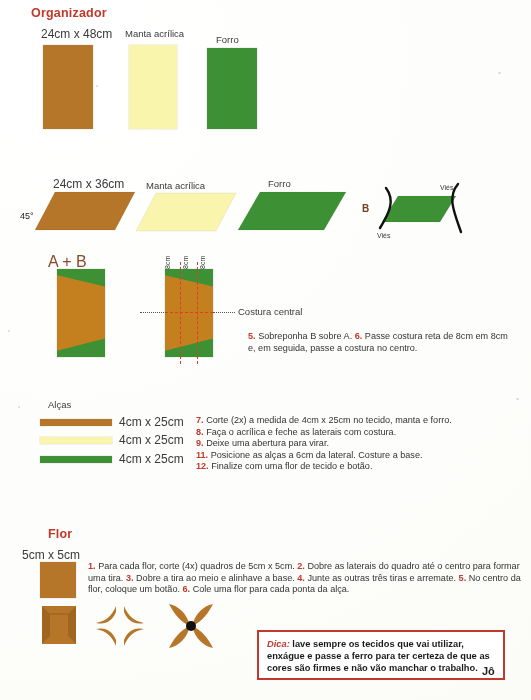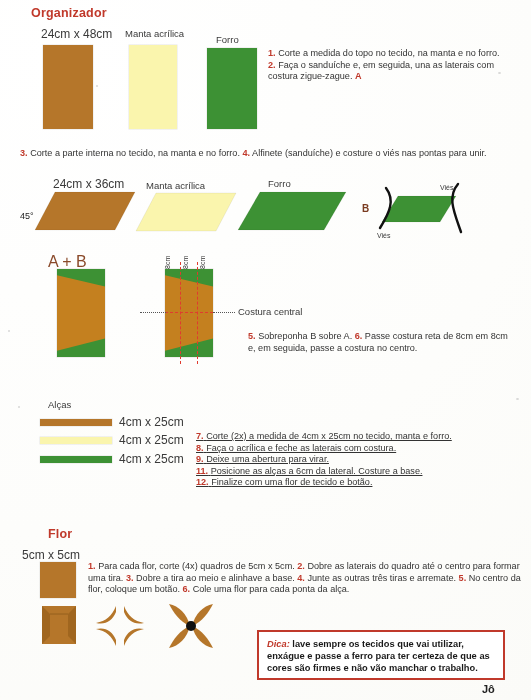--- a/index.html
+++ b/index.html
@@ -189,38 +189,21 @@
 
   <div class="abs dim-label" style="left:41px; top:27px;">24cm x 48cm</div>
   <div class="swatch brown" style="left:43px; top:45px; width:50px; height:84px;"></div>
 
   <div class="abs label" style="left:125px; top:28px;">Manta acrílica</div>
   <div class="swatch cream" style="left:129px; top:45px; width:48px; height:84px;"></div>
 
   <div class="abs label" style="left:216px; top:34px;">Forro</div>
   <div class="swatch green" style="left:207px; top:48px; width:50px; height:81px;"></div>
 
-  <div class="abs steps" style="left:268px; top:48px; width:256px;">
-    <div style="text-indent:-0px;">
-      <span class="num">1.</span>
-      <span>Corte a medida do topo no tecido, na manta e no forro.</span>
-    </div>
-    <div>
-      <span class="num">2.</span>
-      <span>Faça o sanduíche e, em seguida, una as laterais com costura zigue-zague.</span>
-      <span class="mark">A</span>
-    </div>
-  </div>
-
-  <div class="abs steps" style="left:20px; top:148px; width:505px;">
-    <span class="num">3.</span>
-    <span>Corte a parte interna no tecido, na manta e no forro.</span>
-    <span class="num">4.</span>
-    <span>Alfinete (sanduíche) e costure o viés nas pontas para unir.</span>
-  </div>
+
 
   <div class="abs dim-label" style="left:53px; top:177px;">24cm x 36cm</div>
   <div class="angle-label" style="left:20px; top:211px;">45°</div>
   <svg class="para" style="left:35px; top:192px;" width="100" height="40">
     <polygon points="20,0 100,0 80,38 0,38" fill="#b5762a" stroke="rgba(0,0,0,0.10)" stroke-width="0.6"></polygon>
   </svg>
 
   <div class="abs label" style="left:146px; top:180px;">Manta acrílica</div>
   <svg class="para" style="left:136px; top:193px;" width="100" height="40">
     <polygon points="20,0 100,0 80,38 0,38" fill="#faf5ad" stroke="rgba(0,0,0,0.10)" stroke-width="0.6"></polygon>
@@ -273,21 +256,21 @@
 
   <div class="strap brown" style="left:40px; top:419px; width:72px;"></div>
   <div class="abs dim-label" style="left:119px; top:415px;">4cm x 25cm</div>
 
   <div class="strap cream" style="left:40px; top:437px; width:72px;"></div>
   <div class="abs dim-label" style="left:119px; top:433px;">4cm x 25cm</div>
 
   <div class="strap green" style="left:40px; top:456px; width:72px;"></div>
   <div class="abs dim-label" style="left:119px; top:452px;">4cm x 25cm</div>
 
-  <div class="abs steps" style="left:196px; top:431px; width:320px;text-decoration:underline;">
+  <div class="abs steps" style="left:196px; top:415px; width:320px;">
     <div><span class="num">7.</span>
          <span>Corte (2x) a medida de 4cm x 25cm no tecido, manta e forro.</span></div>
     <div><span class="num">8.</span>
          <span>Faça o acrílica e feche as laterais com costura.</span></div>
     <div><span class="num">9.</span>
          <span>Deixe uma abertura para virar.</span></div>
     <div><span class="num">11.</span>
          <span>Posicione as alças a 6cm da lateral. Costure a base.</span></div>
     <div><span class="num">12.</span>
          <span>Finalize com uma flor de tecido e botão.</span></div>
@@ -334,21 +317,21 @@
     <span class="num">6.</span>
     <span>Cole uma flor para cada ponta da alça.</span>
   </div>
 
   <div class="tip" style="left:257px; top:630px; width:248px; height:50px;">
     <div class="tip-text">
       <span class="tip-word">Dica:</span>
       <span>lave sempre os tecidos que vai utilizar, enxágue e passe a ferro para ter certeza de que as cores são firmes e não vão manchar o trabalho.</span>
     </div>
   </div>
-  <div class="jo" style="left:482px; top:665px;margin-top:18px;">Jô</div>
+  <div class="jo" style="left:482px; top:665px;">Jô</div>
 
 
   <div class="speck" style="left:96px; top:85px; width:2px; height:2px;"></div>
   <div class="speck" style="left:498px; top:72px; width:3px; height:2px;"></div>
   <div class="speck" style="left:8px; top:330px; width:2px; height:2px;"></div>
   <div class="speck" style="left:516px; top:398px; width:3px; height:2px;"></div>
   <div class="speck" style="left:18px; top:406px; width:2px; height:2px;"></div>
 
 </div>
 

